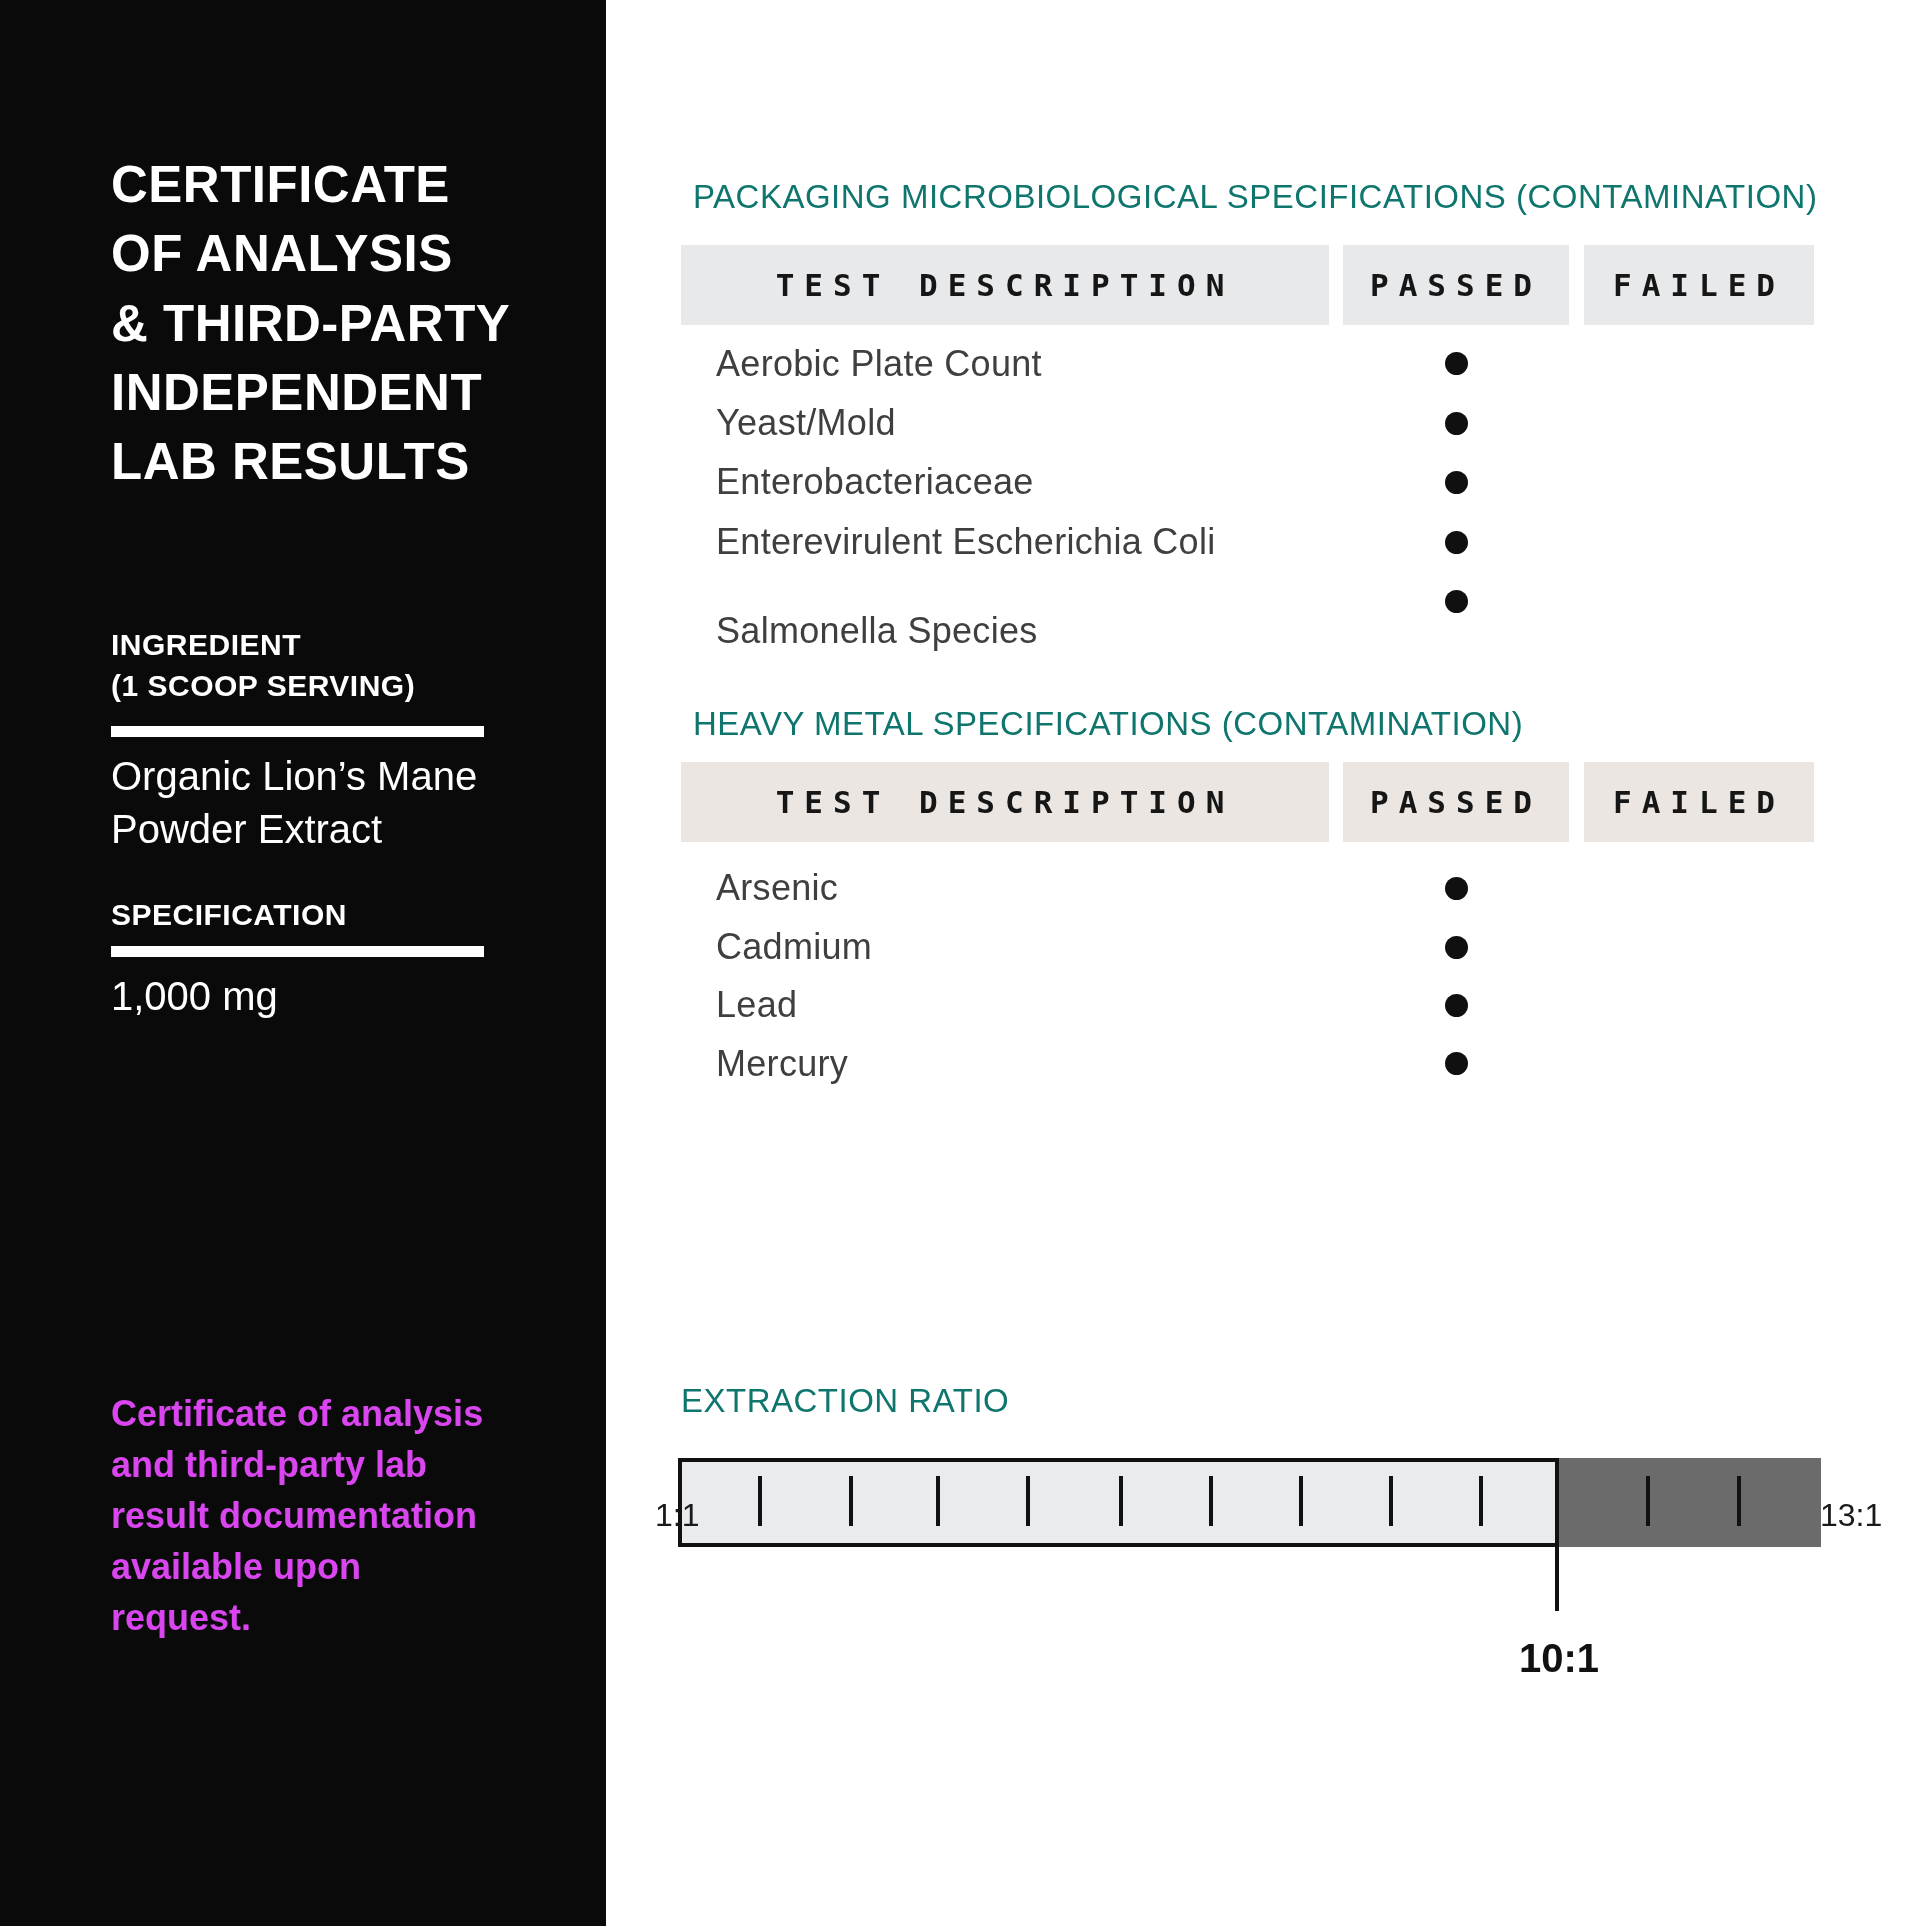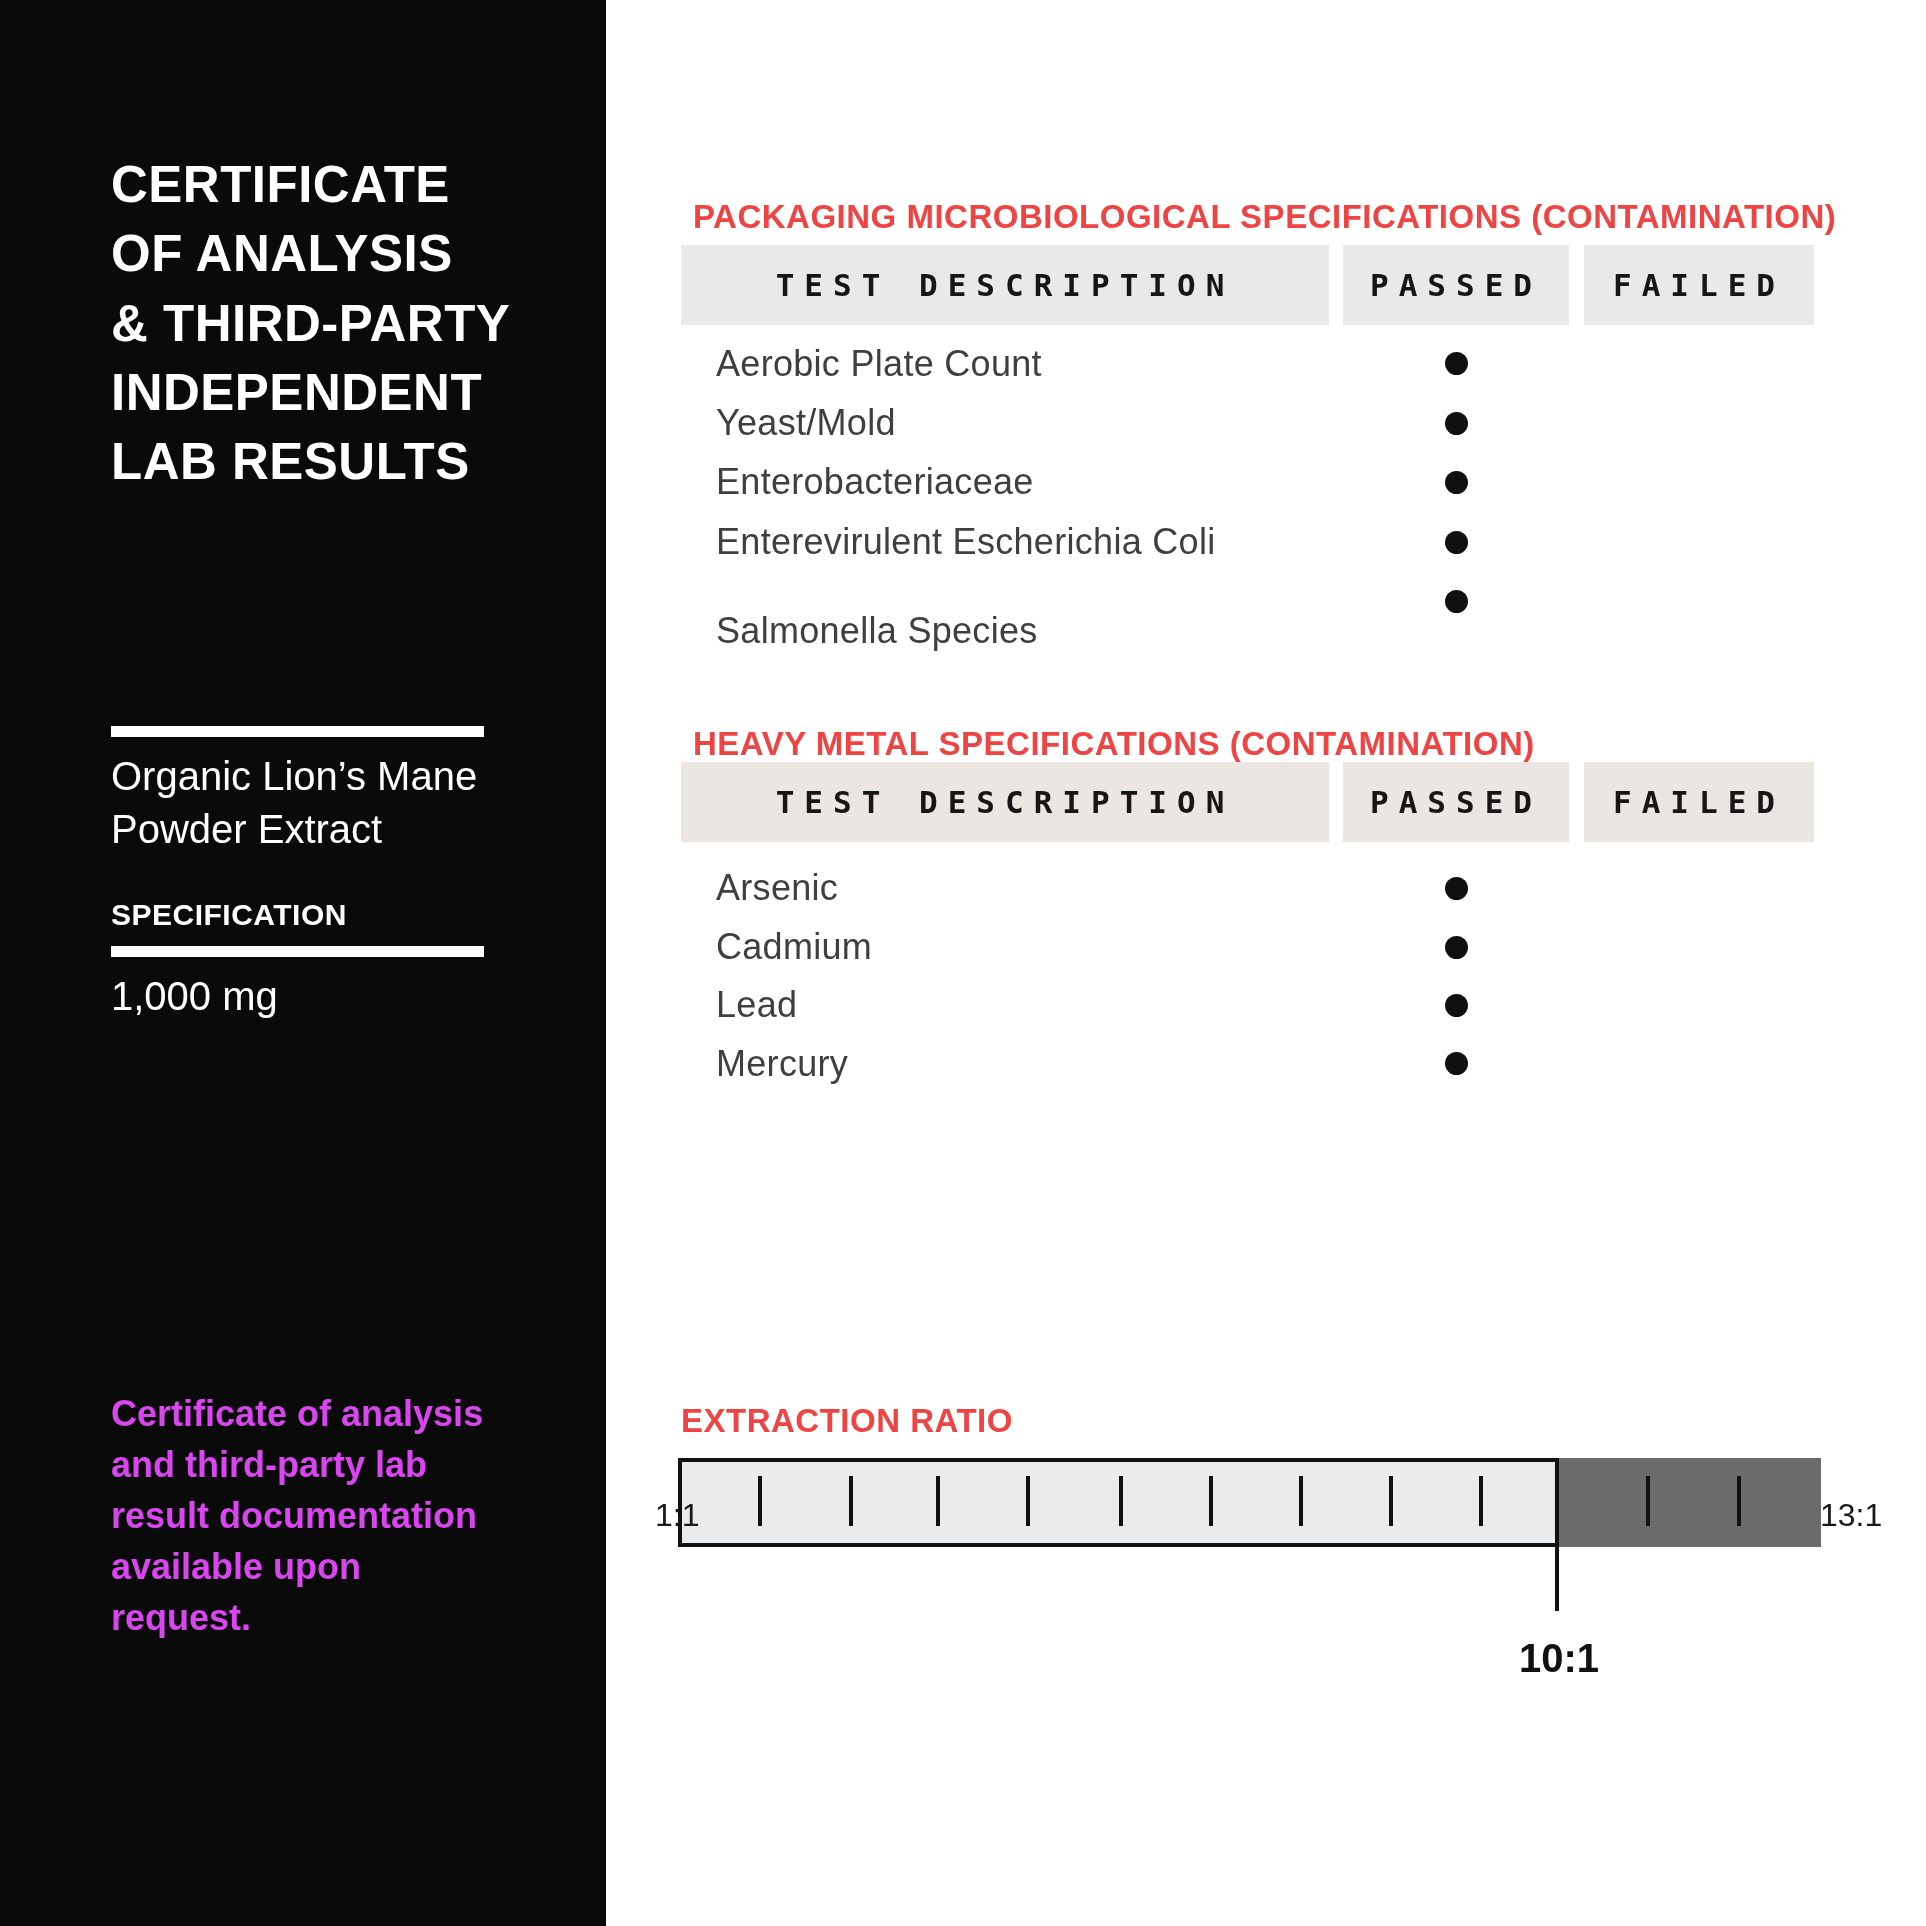--- a/index.html
+++ b/index.html
@@ -21,23 +21,22 @@
   .sb-value{
     position:absolute;left:111px;color:#ffffff;font-size:40px;font-weight:300;
     line-height:1.32;white-space:pre-line;
   }
   .sb-footnote{
     position:absolute;left:111px;top:1388px;width:436px;color:#d946ef;
     font-size:36px;font-weight:700;line-height:1.42;white-space:pre-line;
   }
   
   .section-heading{
-    position:absolute;color:#ef4444;font-size:33px;font-weight:700;letter-spacing:0.5px;
+    position:absolute;color:#0f766e;font-size:33px;font-weight:400;letter-spacing:0.5px;
     white-space:nowrap;
-    margin-top:20px;
   }
   .hdr-cell{
     position:absolute;height:80px;display:flex;align-items:center;justify-content:center;
     font-family:"DejaVu Sans Mono",monospace;font-weight:700;font-size:31px;
     letter-spacing:10px;color:#161616;
   }
   .micro .hdr-cell{background:#e7e9eb;}
   .metal .hdr-cell{background:#ebe6e1;}
   .row-label{
     position:absolute;left:716px;height:59px;display:flex;align-items:center;
@@ -68,20 +67,22 @@
 
 <div id="canvas">
 
   <div class="sidebar">
     <div class="sb-title">CERTIFICATE
 OF ANALYSIS
 &amp; THIRD-PARTY
 INDEPENDENT
 LAB RESULTS</div>
 
+    <div class="sb-label" style="top:624px;">INGREDIENT
+(1 SCOOP SERVING)</div>
     <div class="sb-rule" style="top:726px;"></div>
     <div class="sb-value" style="top:750px;">Organic Lion’s Mane
 Powder Extract</div>
 
     <div class="sb-label" style="top:894px;">SPECIFICATION</div>
     <div class="sb-rule" style="top:946px;"></div>
     <div class="sb-value" style="top:970px;text-align:center;">1,000 mg</div>
 
     <div class="sb-footnote">Certificate of analysis
 and third-party lab

